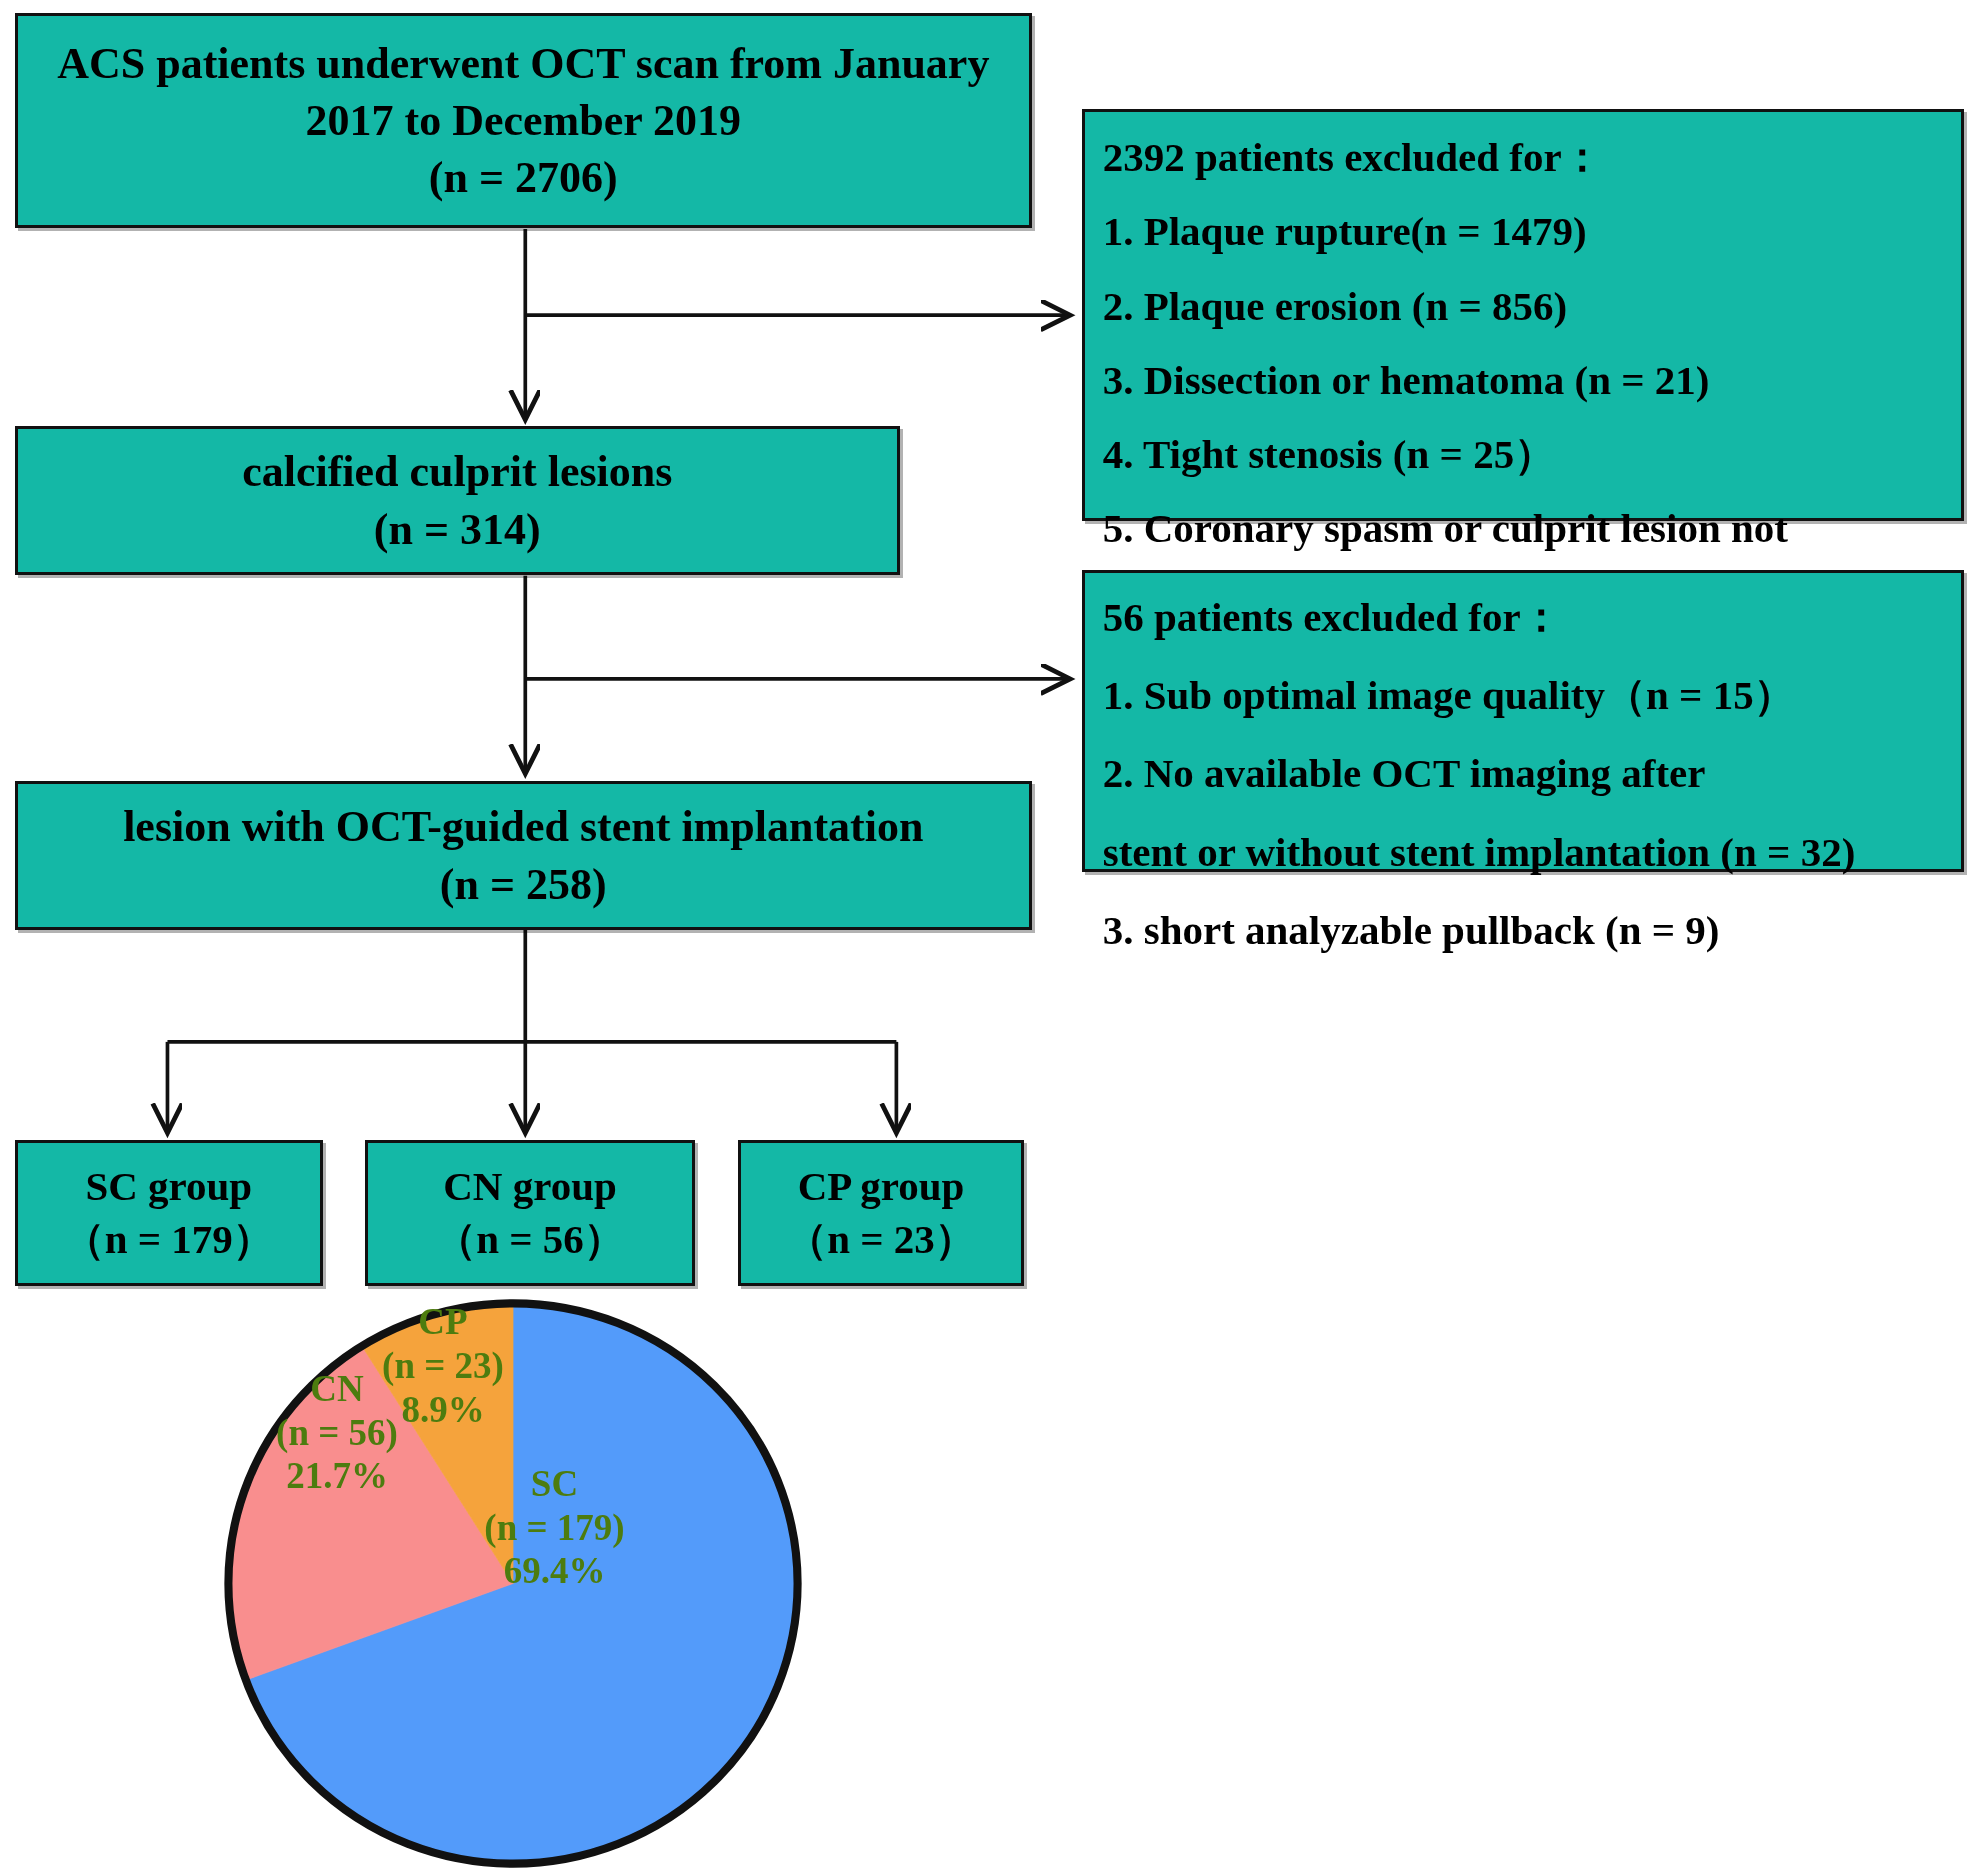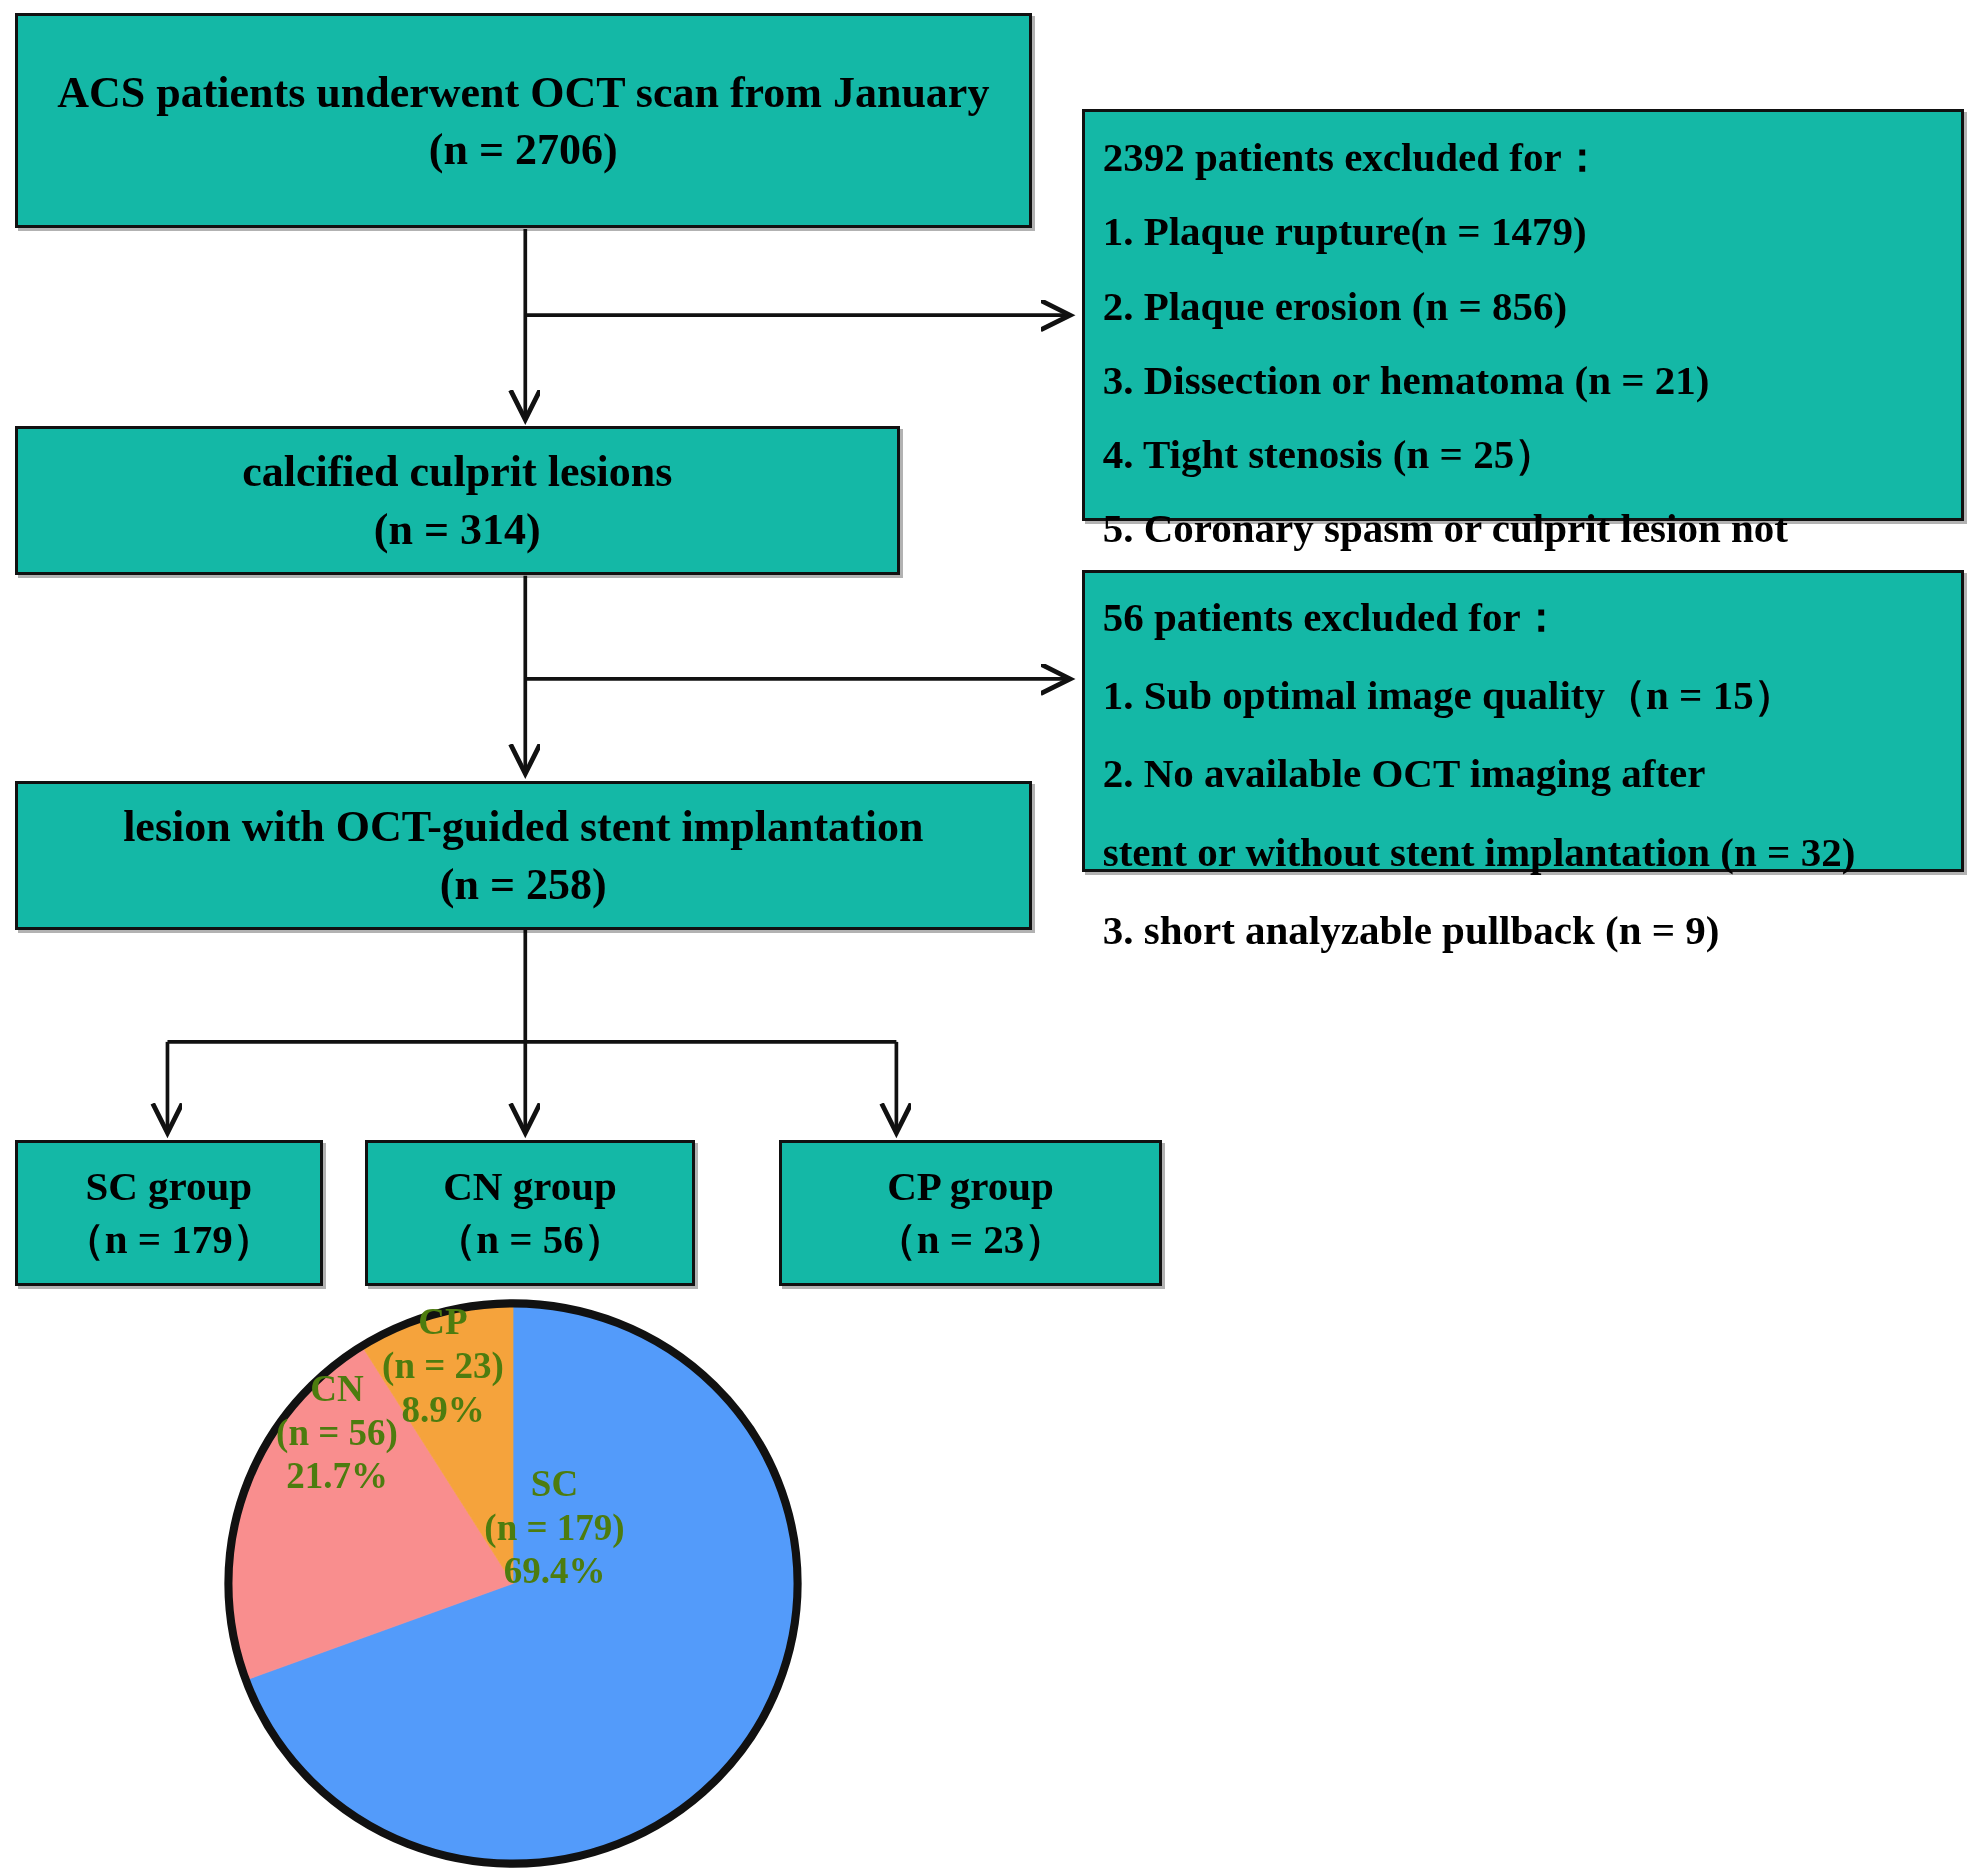--- a/index.html
+++ b/index.html
@@ -48,21 +48,21 @@
     left: 1082px; top: 109px; width: 882px; height: 412px;
     font-size: 41px; padding: 19px 16px 0 17.7px; gap: 21px;
   }
   #box-excl-2 {
     left: 1082px; top: 570px; width: 882px; height: 302px;
     font-size: 41px; padding: 17.7px 16px 0 17.7px; gap: 25px;
   }
 
   #box-grp-sc { left: 14.8px;   top: 1140px; width: 308px; height: 146px; font-size: 41px; }
   #box-grp-cn { left: 365px;  top: 1140px; width: 330px; height: 146px; font-size: 41px; }
-  #box-grp-cp { left: 738px; top: 1140px; width: 383px; height: 146px; font-size: 41px; margin-left: 41px; }
+  #box-grp-cp { left: 738px; top: 1140px; width: 286px; height: 146px; font-size: 41px; }
 
   
   #connectors {
     position: absolute;
     left: 0; top: 0;
     width: 1975px; height: 1875px;
     pointer-events: none;
   }
 
   
@@ -105,20 +105,21 @@
 
     <line x1="712" y1="1260" x2="712" y2="1412" stroke="#111111" stroke-width="5"></line>
     <line x1="227" y1="1412" x2="1215" y2="1412" stroke="#111111" stroke-width="5"></line>
     <line x1="227" y1="1412" x2="227" y2="1533" stroke="#111111" stroke-width="5" marker-end="url(#arrowhead)"></line>
     <line x1="712" y1="1412" x2="712" y2="1533" stroke="#111111" stroke-width="5" marker-end="url(#arrowhead)"></line>
     <line x1="1215" y1="1412" x2="1215" y2="1533" stroke="#111111" stroke-width="5" marker-end="url(#arrowhead)"></line>
   </svg>
 
   <div class="fbox" id="box-screened">
     <span class="ln">ACS patients underwent OCT scan from January</span>
+    <span class="ln">2017 to December 2019</span>
     <span class="ln">(n = 2706)</span>
   </div>
 
   <div class="fbox" id="box-calcified">
     <span class="ln">calcified culprit lesions</span>
     <span class="ln">(n = 314)</span>
   </div>
 
   <div class="fbox" id="box-stent">
     <span class="ln">lesion with OCT-guided stent implantation</span>

